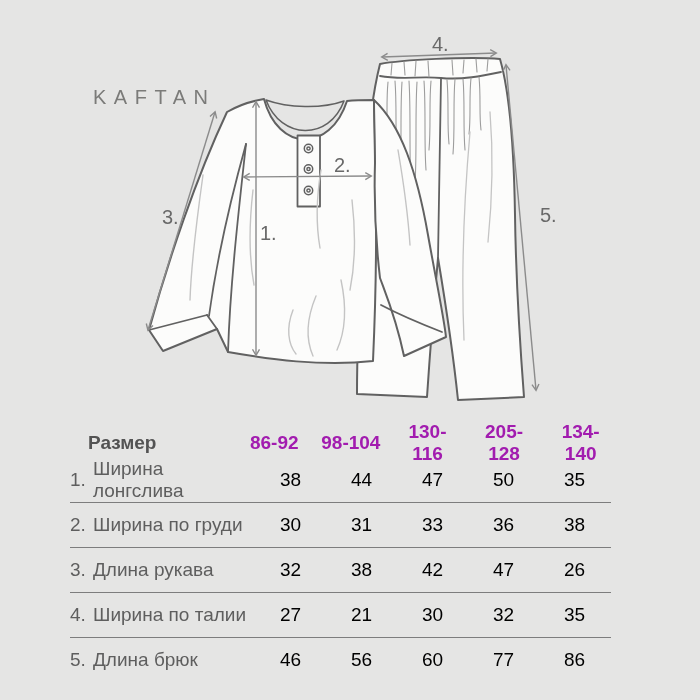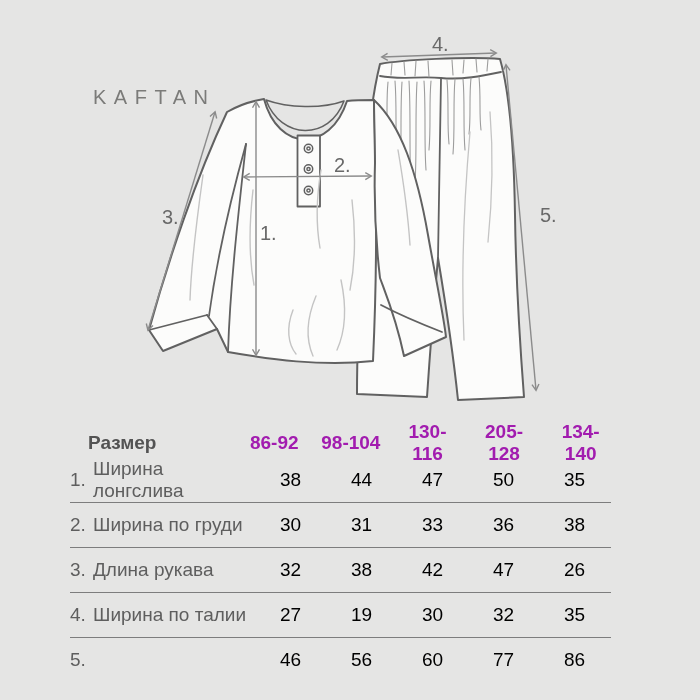--- a/index.html
+++ b/index.html
@@ -214,29 +214,30 @@
       <div class="tcell">47</div>
       <div class="tcell">26</div>
     </div>
 
     <div class="trow tdata">
       <div class="tlabel">
         <span class="tnum">4.</span>
         <span>Ширина по талии</span>
       </div>
       <div class="tcell">27</div>
-      <div class="tcell">19</div>
+      <div class="tcell">21</div>
       <div class="tcell">30</div>
       <div class="tcell">32</div>
       <div class="tcell">35</div>
     </div>
 
     <div class="trow tdata">
       <div class="tlabel">
         <span class="tnum">5.</span>
+        <span>Длина брюк</span>
       </div>
       <div class="tcell">46</div>
       <div class="tcell">56</div>
       <div class="tcell">60</div>
       <div class="tcell">77</div>
       <div class="tcell">86</div>
     </div>
 
   </div>
 </div>

